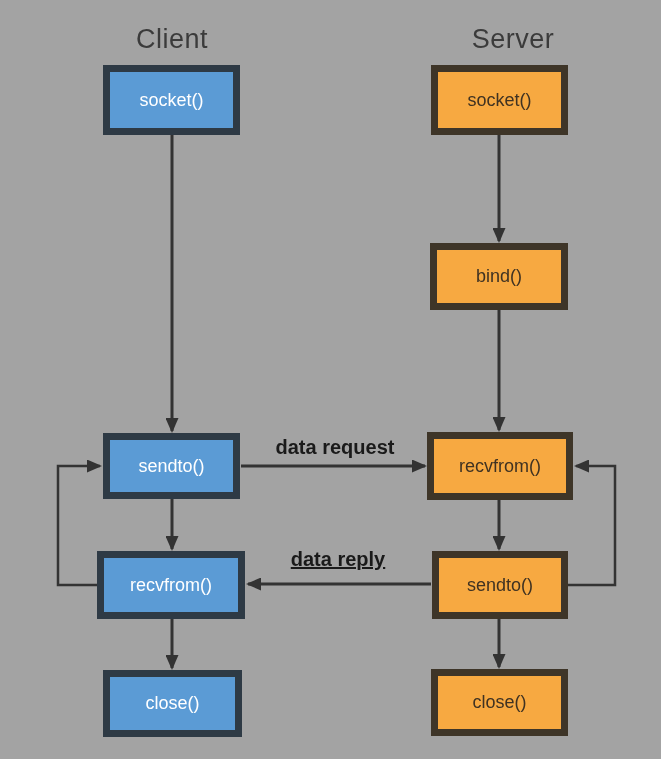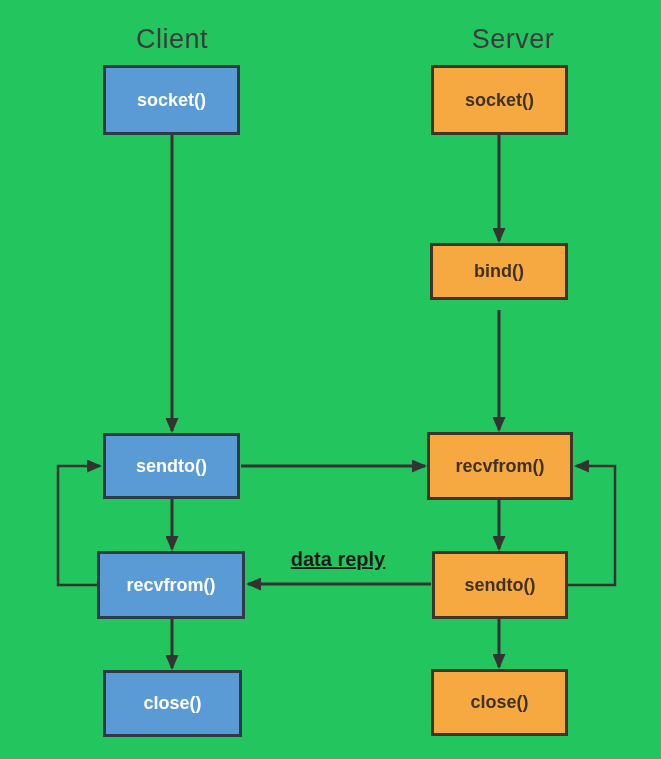--- a/index.html
+++ b/index.html
@@ -5,21 +5,21 @@
   html, body {
     margin: 0;
     padding: 0;
     background: #ffffff;
     font-family: "Liberation Sans", sans-serif;
   }
   .canvas {
     position: relative;
     width: 661px;
     height: 759px;
-    background: #22c55e;
+    background: #a3a3a3;
     overflow: hidden;
   }
   .arrow-layer {
     position: absolute;
     left: 0; top: 0;
     width: 661px;
     height: 759px;
   }
   .col-title {
     position: absolute;
@@ -33,41 +33,41 @@
   }
   .col-title.client { left: 72px; }
   .col-title.server { left: 413px; }
   .node {
     position: absolute;
     box-sizing: border-box;
     display: flex;
     align-items: center;
     justify-content: center;
     font-size: 18px;
-    font-weight: 700;
-    border: 3px solid #0f172a;
+    font-weight: 400;
+    border: 7px solid #0f172a;
   }
   .node.client {
     background: #5b9bd5;
     border-color: #2e3a45;
     color: #ffffff;
   }
   .node.server {
     background: #f7a941;
     border-color: #3e3528;
     color: #3f3222;
   }
   
   .c-socket   { left: 103px; top:  65px; width: 137px; height: 70px; }
   .c-sendto   { left: 103px; top: 433px; width: 137px; height: 66px; }
   .c-recvfrom { left:  97px; top: 551px; width: 148px; height: 68px; }
   .c-close    { left: 103px; top: 670px; width: 139px; height: 67px; }
   
   .s-socket   { left: 431px; top:  65px; width: 137px; height: 70px; }
-  .s-bind     { left: 430px; top: 243px; width: 138px; height: 57px; }
+  .s-bind     { left: 430px; top: 243px; width: 138px; height: 67px; }
   .s-recvfrom { left: 427px; top: 432px; width: 146px; height: 68px; }
   .s-sendto   { left: 432px; top: 551px; width: 136px; height: 68px; }
   .s-close    { left: 431px; top: 669px; width: 137px; height: 67px; }
   .edge-label {
     position: absolute;
     transform: translateX(-50%);
     font-size: 20px;
     font-weight: 700;
     color: #1a1a1a;
     white-space: nowrap;
@@ -110,15 +110,16 @@
   <div class="node client c-sendto">sendto()</div>
   <div class="node client c-recvfrom">recvfrom()</div>
   <div class="node client c-close">close()</div>
 
   <div class="node server s-socket">socket()</div>
   <div class="node server s-bind">bind()</div>
   <div class="node server s-recvfrom">recvfrom()</div>
   <div class="node server s-sendto">sendto()</div>
   <div class="node server s-close">close()</div>
 
+  <div class="edge-label request">data request</div>
   <div class="edge-label reply">data reply</div>
 
 </div>
 
 </body></html>

